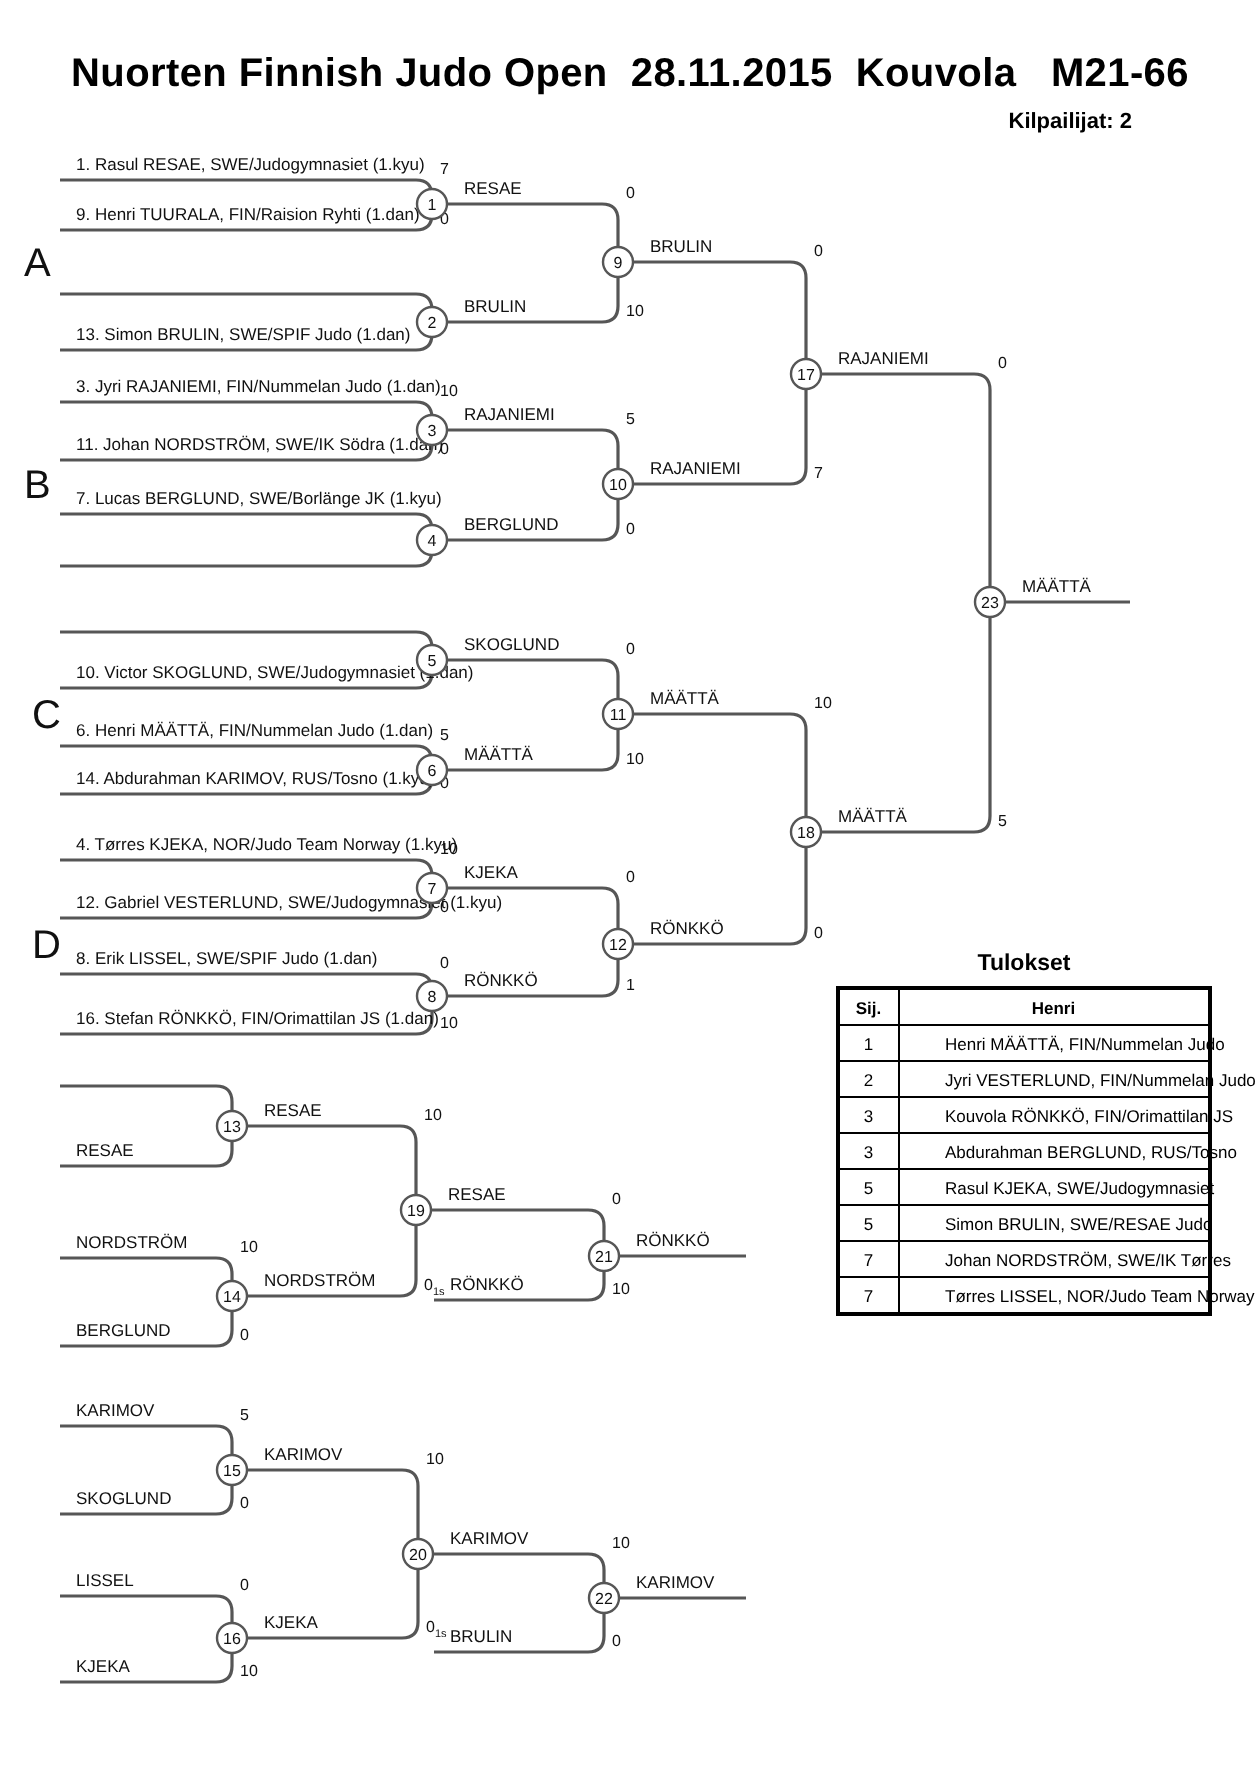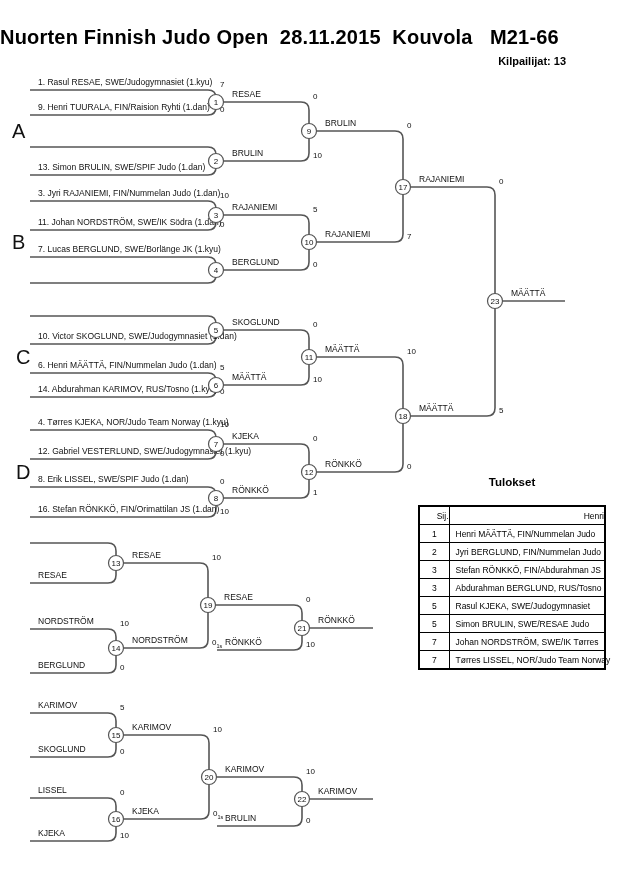--- a/index.html
+++ b/index.html
@@ -1,38 +1,38 @@
 <!DOCTYPE html>
 <html><head>
 <meta charset="utf-8">
 <style>
   html,body{margin:0;padding:0;background:#fff;}
   .page{position:relative;width:630px;height:891px;background:#fff;overflow:hidden;
         font-family:"Liberation Sans",sans-serif;color:#000;}
-  .title{position:absolute;top:26px;left:0;width:100%;text-align:left;
+  .title{position:absolute;top:26px;left:0;width:100%;text-align:center;
          font-size:20px;font-weight:bold;white-space:pre;letter-spacing:0.2px;}
   .competitors{position:absolute;top:55px;right:64px;font-size:11px;font-weight:bold;}
   svg.bracket{position:absolute;top:0;left:0;}
   svg.bracket text{font-family:"Liberation Sans",sans-serif;}
   .results{position:absolute;left:418px;top:476px;width:188px;}
-  .results-title{text-align:center;font-weight:bold;font-size:11.5px;margin:0 0 17px 0;}
+  .results-title{text-align:center;font-weight:bold;font-size:11.5px;margin:0 0 5px 0;}
   table.res{border-collapse:collapse;width:100%;table-layout:fixed;font-size:8.5px;
             border:2px solid #000;}
   table.res th,table.res td{border:1px solid #000;height:17px;padding:0;overflow:visible;}
-  table.res th{font-weight:normal;text-align:right;}
+  table.res th{font-weight:bold;text-align:center;}
   table.res .rank{text-align:center;}
   table.res col.c1{width:30px;}
-  table.res td.name{padding-left:6px;white-space:nowrap;}
+  table.res td.name{padding-left:23px;white-space:nowrap;}
 </style>
 </head>
 <body>
 
 <div class="page">
   <div class="title">Nuorten Finnish Judo Open  28.11.2015  Kouvola   M21-66</div>
-  <div class="competitors">Kilpailijat: 13</div>
+  <div class="competitors">Kilpailijat: 2</div>
 
   <svg class="bracket" width="630" height="891" viewBox="0 0 630 891">
       <text x="12" y="138" font-size="20" fill="#111111" text-anchor="start" font-weight="normal">A</text>
       <text x="12" y="249" font-size="20" fill="#111111" text-anchor="start" font-weight="normal">B</text>
       <text x="16" y="364" font-size="20" fill="#111111" text-anchor="start" font-weight="normal">C</text>
       <text x="16" y="479" font-size="20" fill="#111111" text-anchor="start" font-weight="normal">D</text>
       <path d="M 30 90 H 208 Q 216 90 216 98 V 95" fill="none" stroke="#565656" stroke-width="1.6"></path>
       <path d="M 30 115 H 208 Q 216 115 216 107 V 109" fill="none" stroke="#565656" stroke-width="1.6"></path>
       <path d="M 30 147 H 208 Q 216 147 216 155 V 154" fill="none" stroke="#565656" stroke-width="1.6"></path>
       <path d="M 30 175 H 208 Q 216 175 216 167 V 168" fill="none" stroke="#565656" stroke-width="1.6"></path>
@@ -225,25 +225,25 @@
           <th>Henri</th>
         </tr>
       </thead>
       <tbody>
           <tr>
             <td class="rank">1</td>
             <td class="name">Henri MÄÄTTÄ, FIN/Nummelan Judo</td>
           </tr>
           <tr>
             <td class="rank">2</td>
-            <td class="name">Jyri BERGLUND, FIN/Nummelan Judo</td>
+            <td class="name">Jyri VESTERLUND, FIN/Nummelan Judo</td>
           </tr>
           <tr>
             <td class="rank">3</td>
-            <td class="name">Stefan RÖNKKÖ, FIN/Abdurahman JS</td>
+            <td class="name">Kouvola RÖNKKÖ, FIN/Orimattilan JS</td>
           </tr>
           <tr>
             <td class="rank">3</td>
             <td class="name">Abdurahman BERGLUND, RUS/Tosno</td>
           </tr>
           <tr>
             <td class="rank">5</td>
             <td class="name">Rasul KJEKA, SWE/Judogymnasiet</td>
           </tr>
           <tr>

